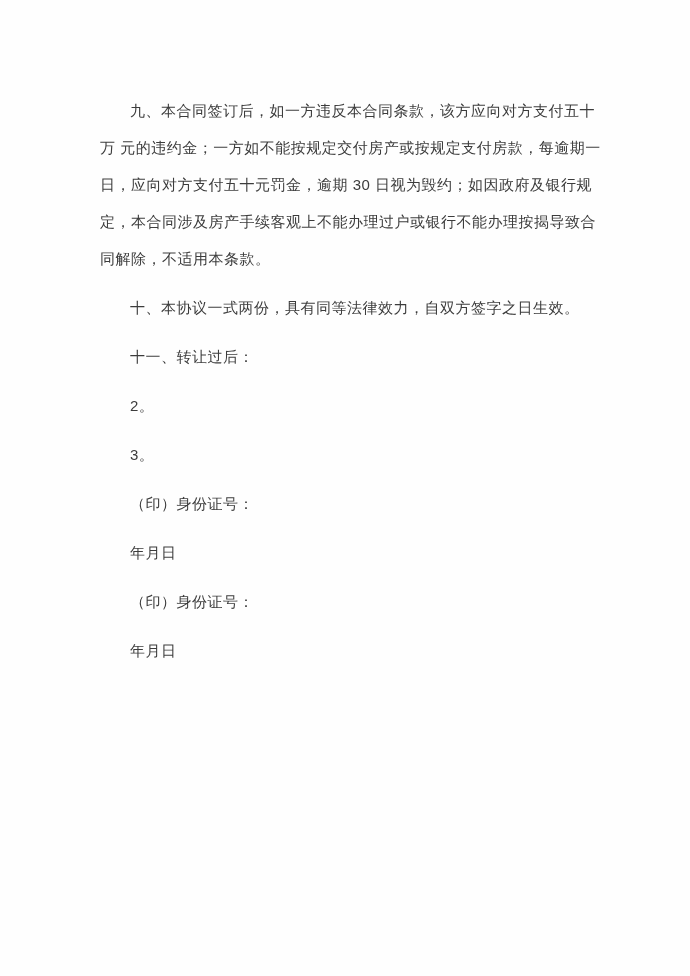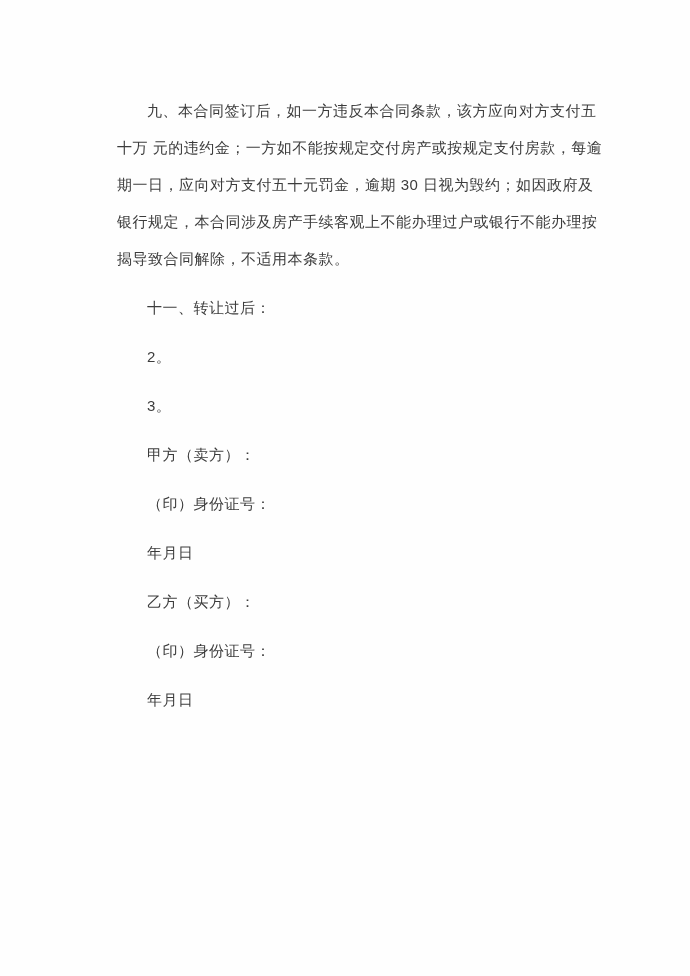--- a/index.html
+++ b/index.html
@@ -14,35 +14,34 @@
     box-sizing: border-box;
     background: #fefefe;
     padding: 92px 85px 40px 100px;
     font-family: "Liberation Sans", "DejaVu Sans", sans-serif;
     color: #3c3c3c;
     overflow: hidden;
   }
   .para {
     font-size: 15px;
     line-height: 37px;
-    margin: 0 0 12px 17px;
+    margin: 0 0 12px 0;
     text-indent: 2em;
     letter-spacing: 0.5px;
     word-break: break-all;
     overflow-wrap: anywhere;
     text-align: left;
   }
 </style>
 </head>
 <body>
 
 <div class="page">
   <p class="para">九、本合同签订后，如一方违反本合同条款，该方应向对方支付五十万 元的违约金；一方如不能按规定交付房产或按规定支付房款，每逾期一日，应向对方支付五十元罚金，逾期 30 日视为毁约；如因政府及银行规定，本合同涉及房产手续客观上不能办理过户或银行不能办理按揭导致合同解除，不适用本条款。</p>
+  <p class="para">十、本协议一式两份，具有同等法律效力，自双方签字之日生效。</p>
   <p class="para">十一、转让过后：</p>
   <p class="para">2。</p>
   <p class="para">3。</p>
-  <p class="para">甲方（卖方）：</p>
   <p class="para">（印）身份证号：</p>
   <p class="para">年月日</p>
-  <p class="para">乙方（买方）：</p>
   <p class="para">（印）身份证号：</p>
   <p class="para">年月日</p>
 </div>
 
 </body></html>

